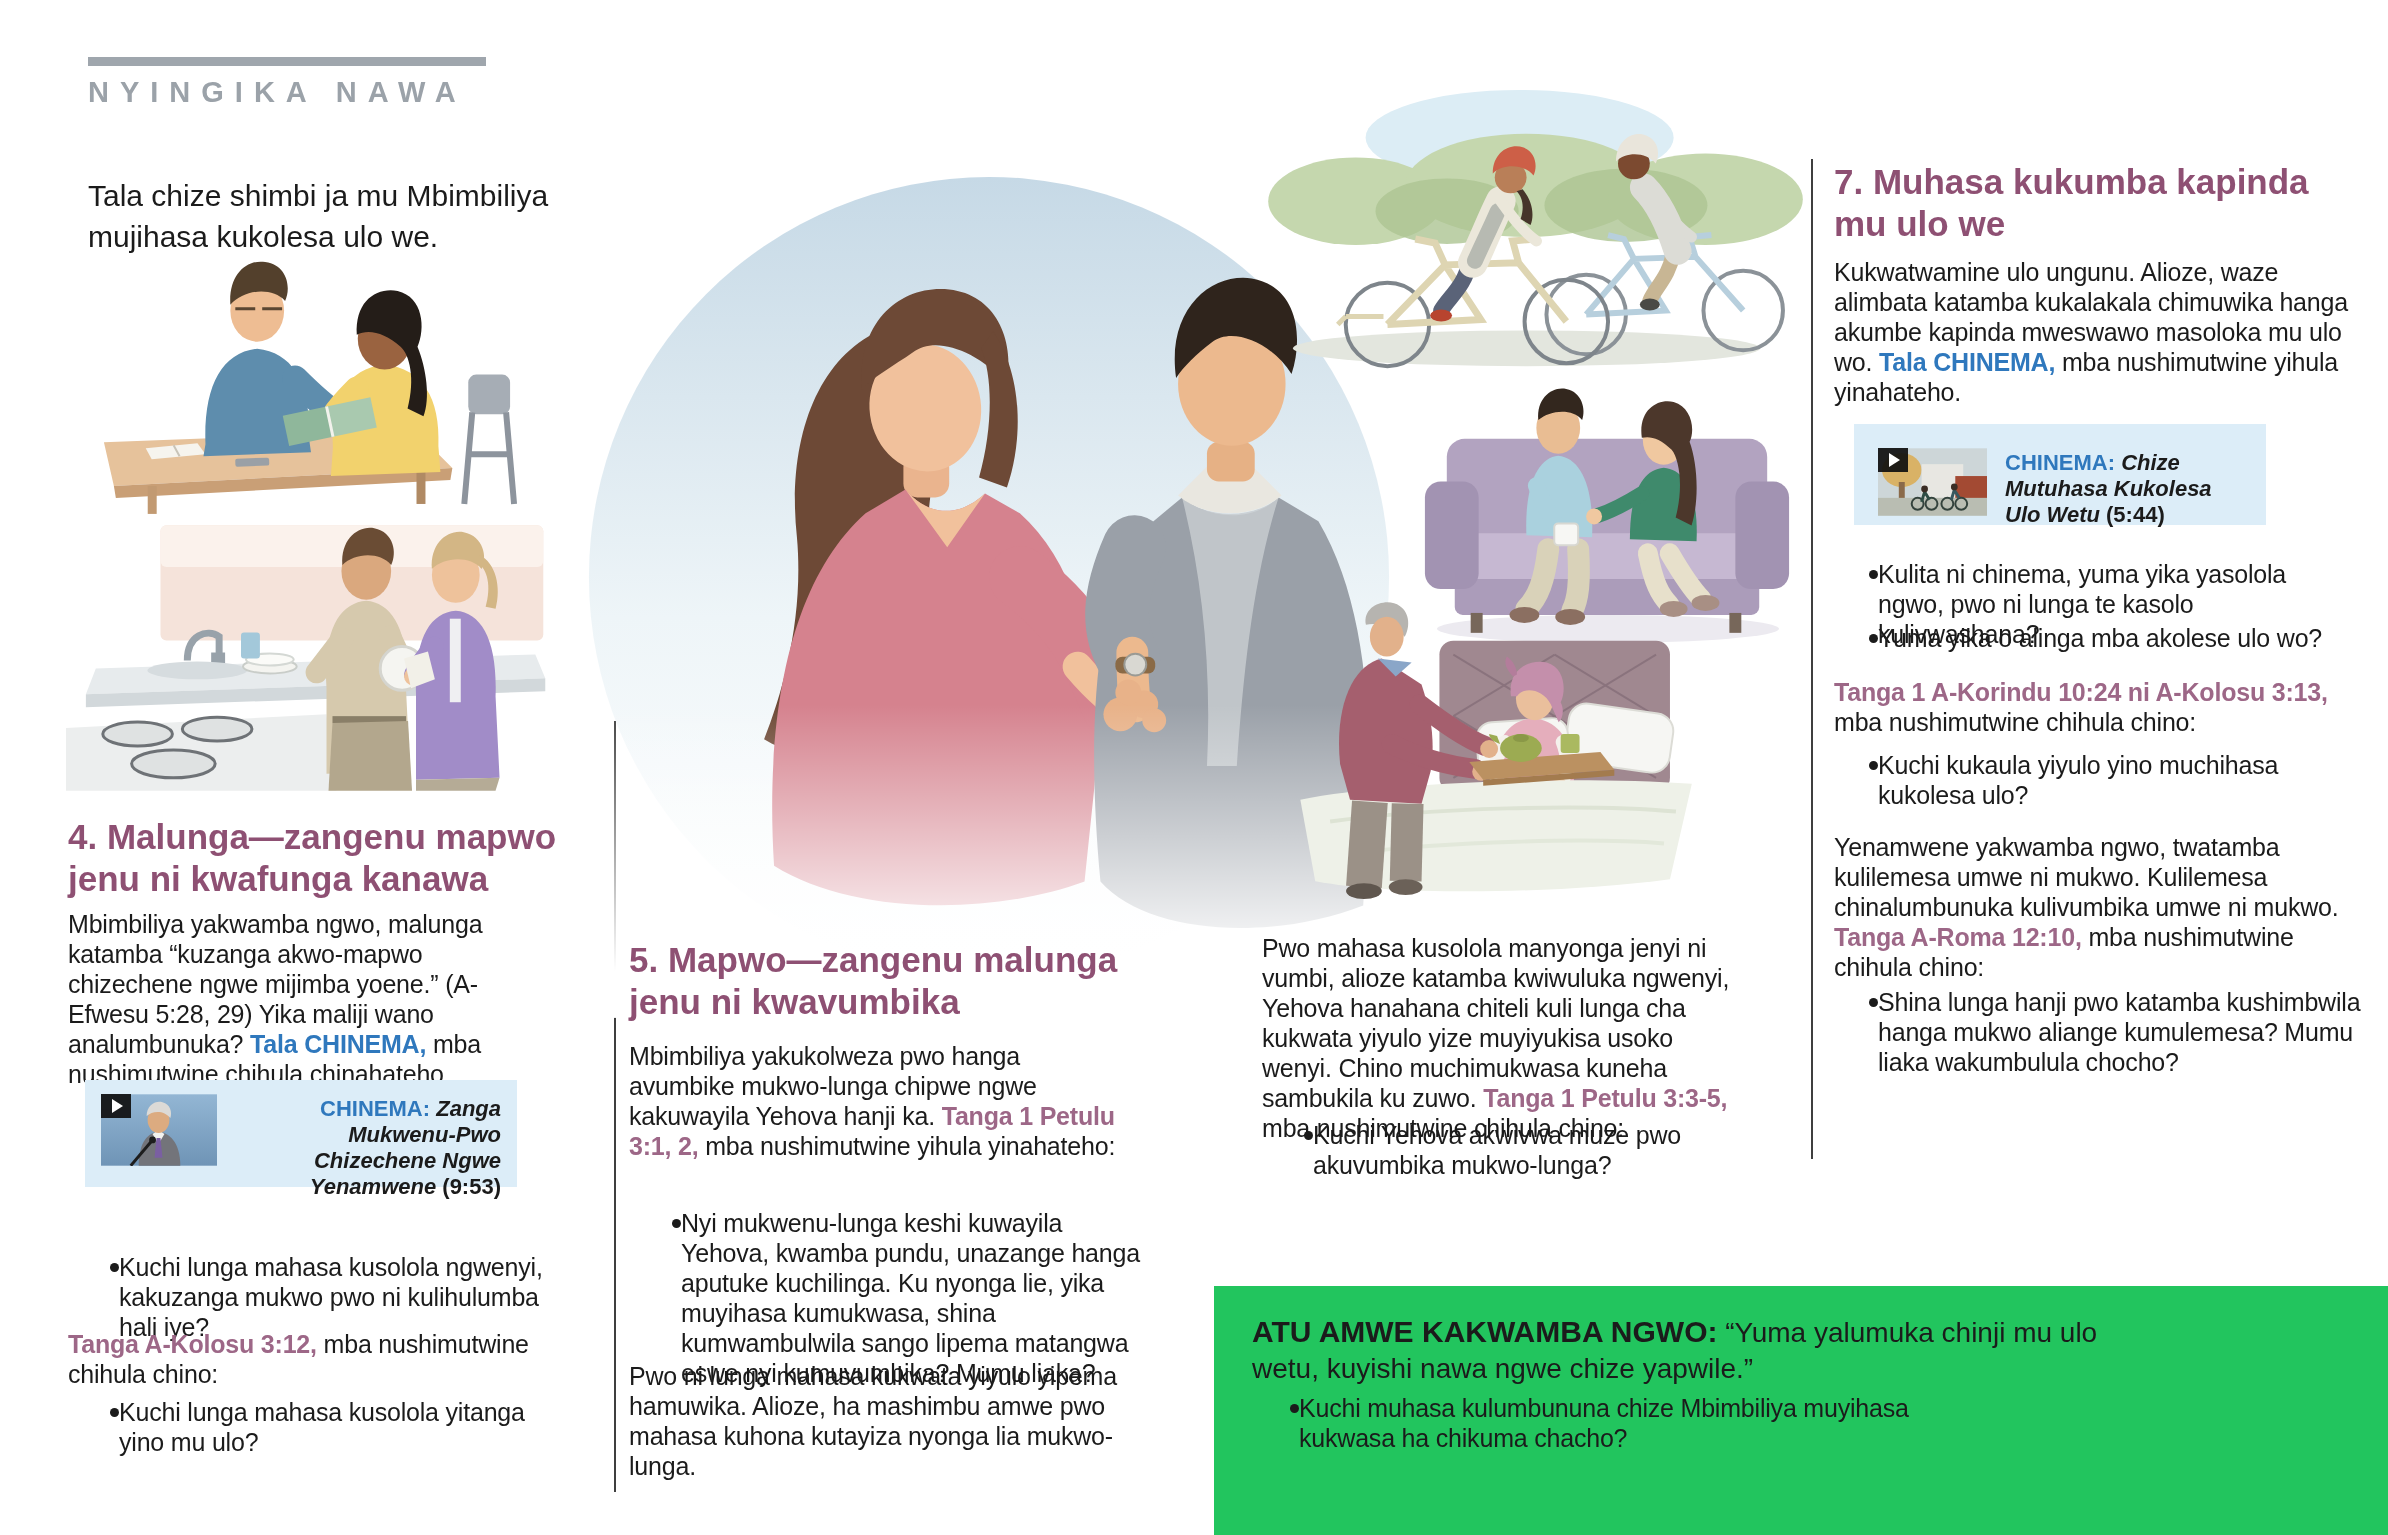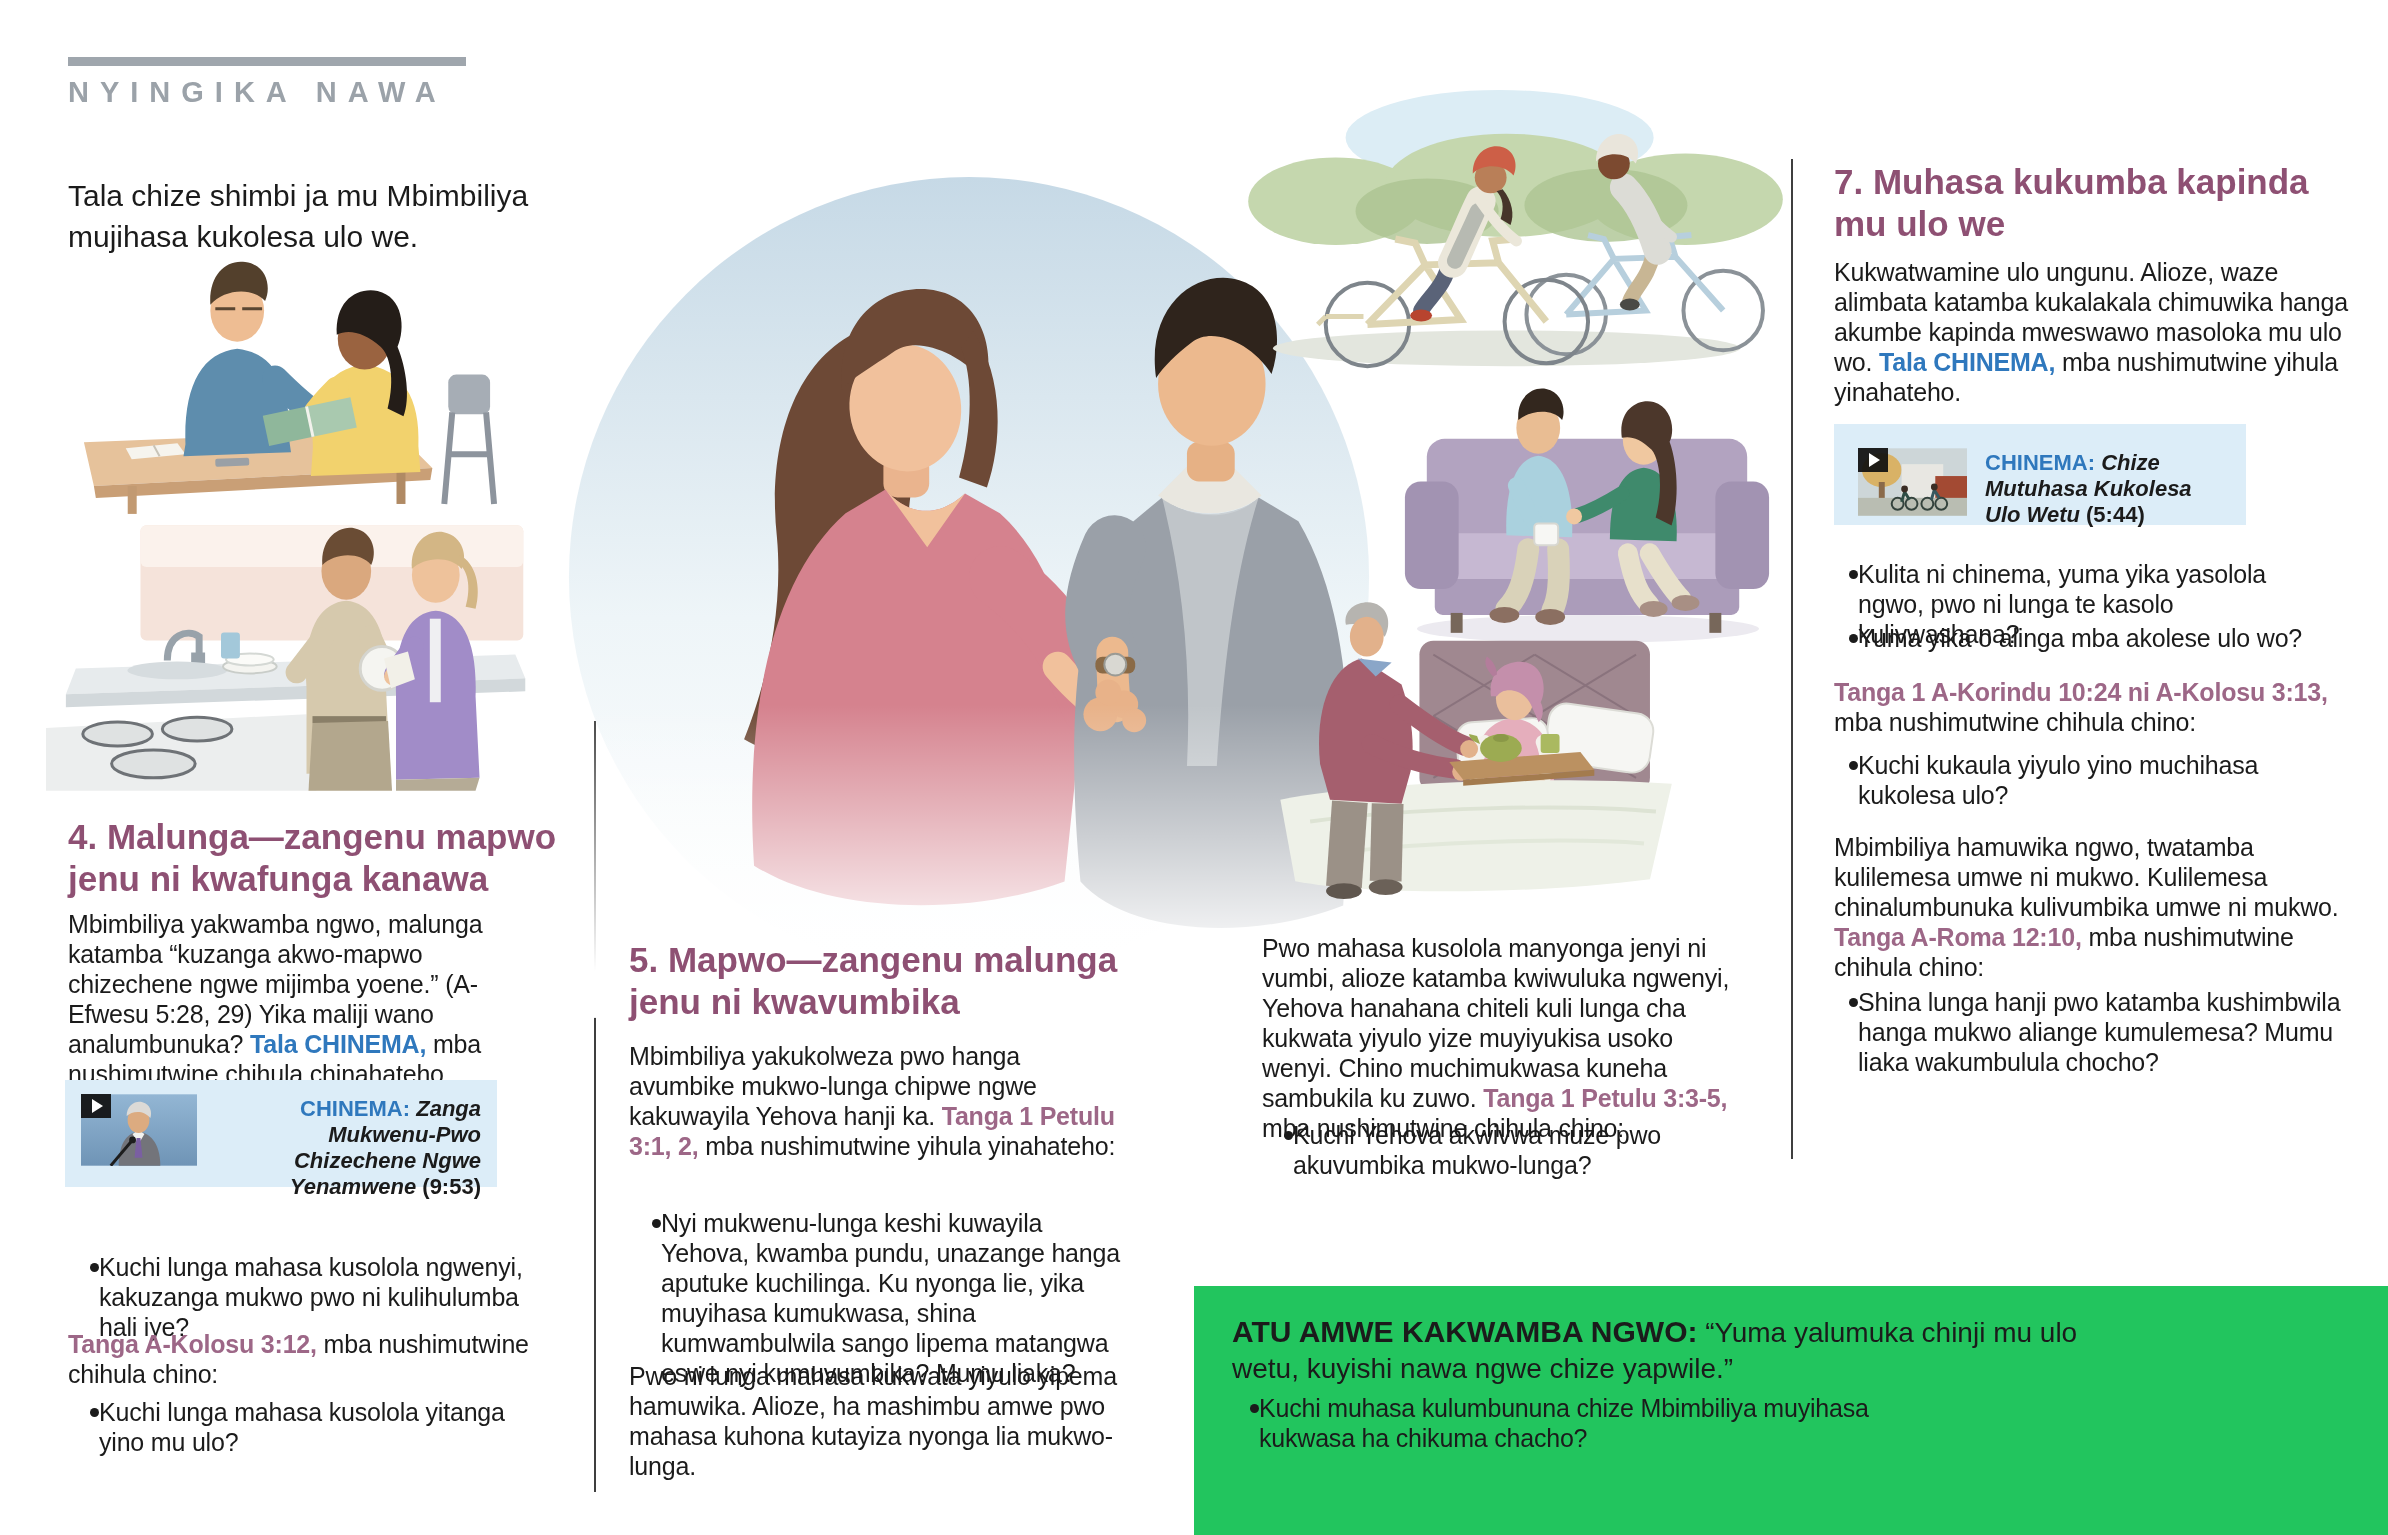--- a/index.html
+++ b/index.html
@@ -1,18 +1,18 @@
 <!DOCTYPE html>
 <html><head>
 <meta charset="utf-8">
 <style>
   html,body{margin:0;padding:0;background:#fff;}
   .page{position:relative;width:2388px;height:1535px;background:#ffffff;overflow:hidden;
         font-family:"Liberation Sans",sans-serif;color:#1b1b1b;}
-  .abs{position:absolute;}
+  .abs{position:absolute;margin-left:20px;}
   .kicker-bar{background:#9fa6ad;}
   .kicker{font-size:29px;font-weight:bold;letter-spacing:11px;color:#9ba2a9;}
   .intro{font-size:30px;line-height:41px;}
   .h-section{font-size:35px;line-height:42px;font-weight:bold;color:#8e5073;margin:0;}
   .body-text{font-size:25px;line-height:30px;letter-spacing:-0.2px;margin:0;}
   .ref{font-weight:bold;color:#9d6787;}
   .link{font-weight:bold;color:#2f78bd;cursor:pointer;}
   .bullet{display:flex;}
   .dot{flex:0 0 auto;width:9px;height:9px;border-radius:50%;background:#1b1b1b;margin-top:11px;}
   .btext{font-size:25px;line-height:30px;letter-spacing:-0.2px;}
@@ -381,21 +381,21 @@
     <span class="btext">Yuma yika o alinga mba akolese ulo wo?</span>
   </div>
 
   <p class="abs body-text" style="left:1834px;top:677px;width:515px;"><span class="ref">Tanga 1 A-Korindu 10:24 ni A-Kolosu 3:13,</span><span> mba nushimutwine chihula chino:</span></p>
 
   <div class="abs bullet" style="left:1849px;top:750px;width:468px;">
     <span class="dot"></span>
     <span class="btext">Kuchi kukaula yiyulo yino muchihasa kukolesa ulo?</span>
   </div>
 
-  <p class="abs body-text" style="left:1834px;top:832px;width:515px;"><span>Mbimbiliya hamuwika ngwo, twatamba kulilemesa umwe ni mukwo. Kulilemesa chinalumbunuka kulivumbika umwe ni mukwo. </span><span class="ref">Tanga A-Roma 12:10,</span><span> mba nushimutwine chihula chino:</span></p>
+  <p class="abs body-text" style="left:1834px;top:832px;width:515px;"><span>Yenamwene yakwamba ngwo, twatamba kulilemesa umwe ni mukwo. Kulilemesa chinalumbunuka kulivumbika umwe ni mukwo. </span><span class="ref">Tanga A-Roma 12:10,</span><span> mba nushimutwine chihula chino:</span></p>
 
   <div class="abs bullet" style="left:1849px;top:987px;width:493px;">
     <span class="dot"></span>
     <span class="btext">Shina lunga hanji pwo katamba kushimbwila hanga mukwo aliange kumulemesa? Mumu liaka wakumbulula chocho?</span>
   </div>
 
   <div class="abs endbox" style="left:1194px;top:1286px;width:1194px;height:250px;">
     <p class="abs endbox-lead" style="left:38px;top:28px;width:896px;">
       <span class="endbox-heading">ATU AMWE KAKWAMBA NGWO:</span>
       <span>“Yuma yalumuka chinji mu ulo wetu, kuyishi nawa ngwe chize yapwile.”</span>

